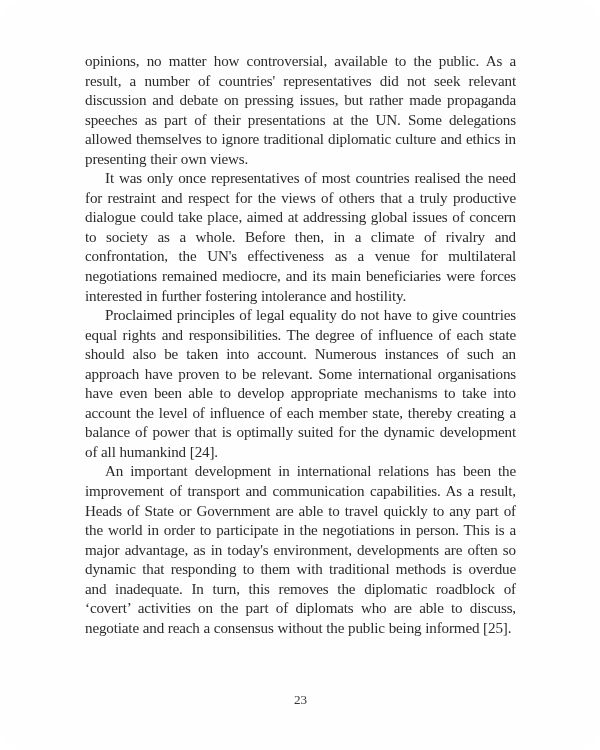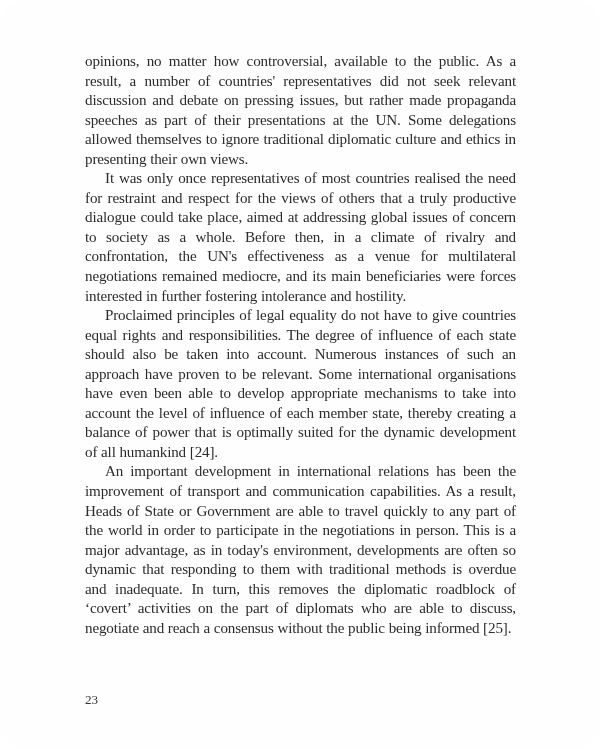--- a/index.html
+++ b/index.html
@@ -34,21 +34,21 @@
     word-spacing: 0.01em;
   }
   .para.first {
     text-indent: 0;
   }
   .page-number {
     position: absolute;
     left: 85px;
     top: 692px;
     width: 431px;
-    text-align: left;
+    text-align: center;
     font-size: 13.2px;
     line-height: 16px;
     color: #343434;
     font-family: "Liberation Serif", "DejaVu Serif", serif;
   }
 </style>
 </head>
 <body>
 
 <div id="page">

